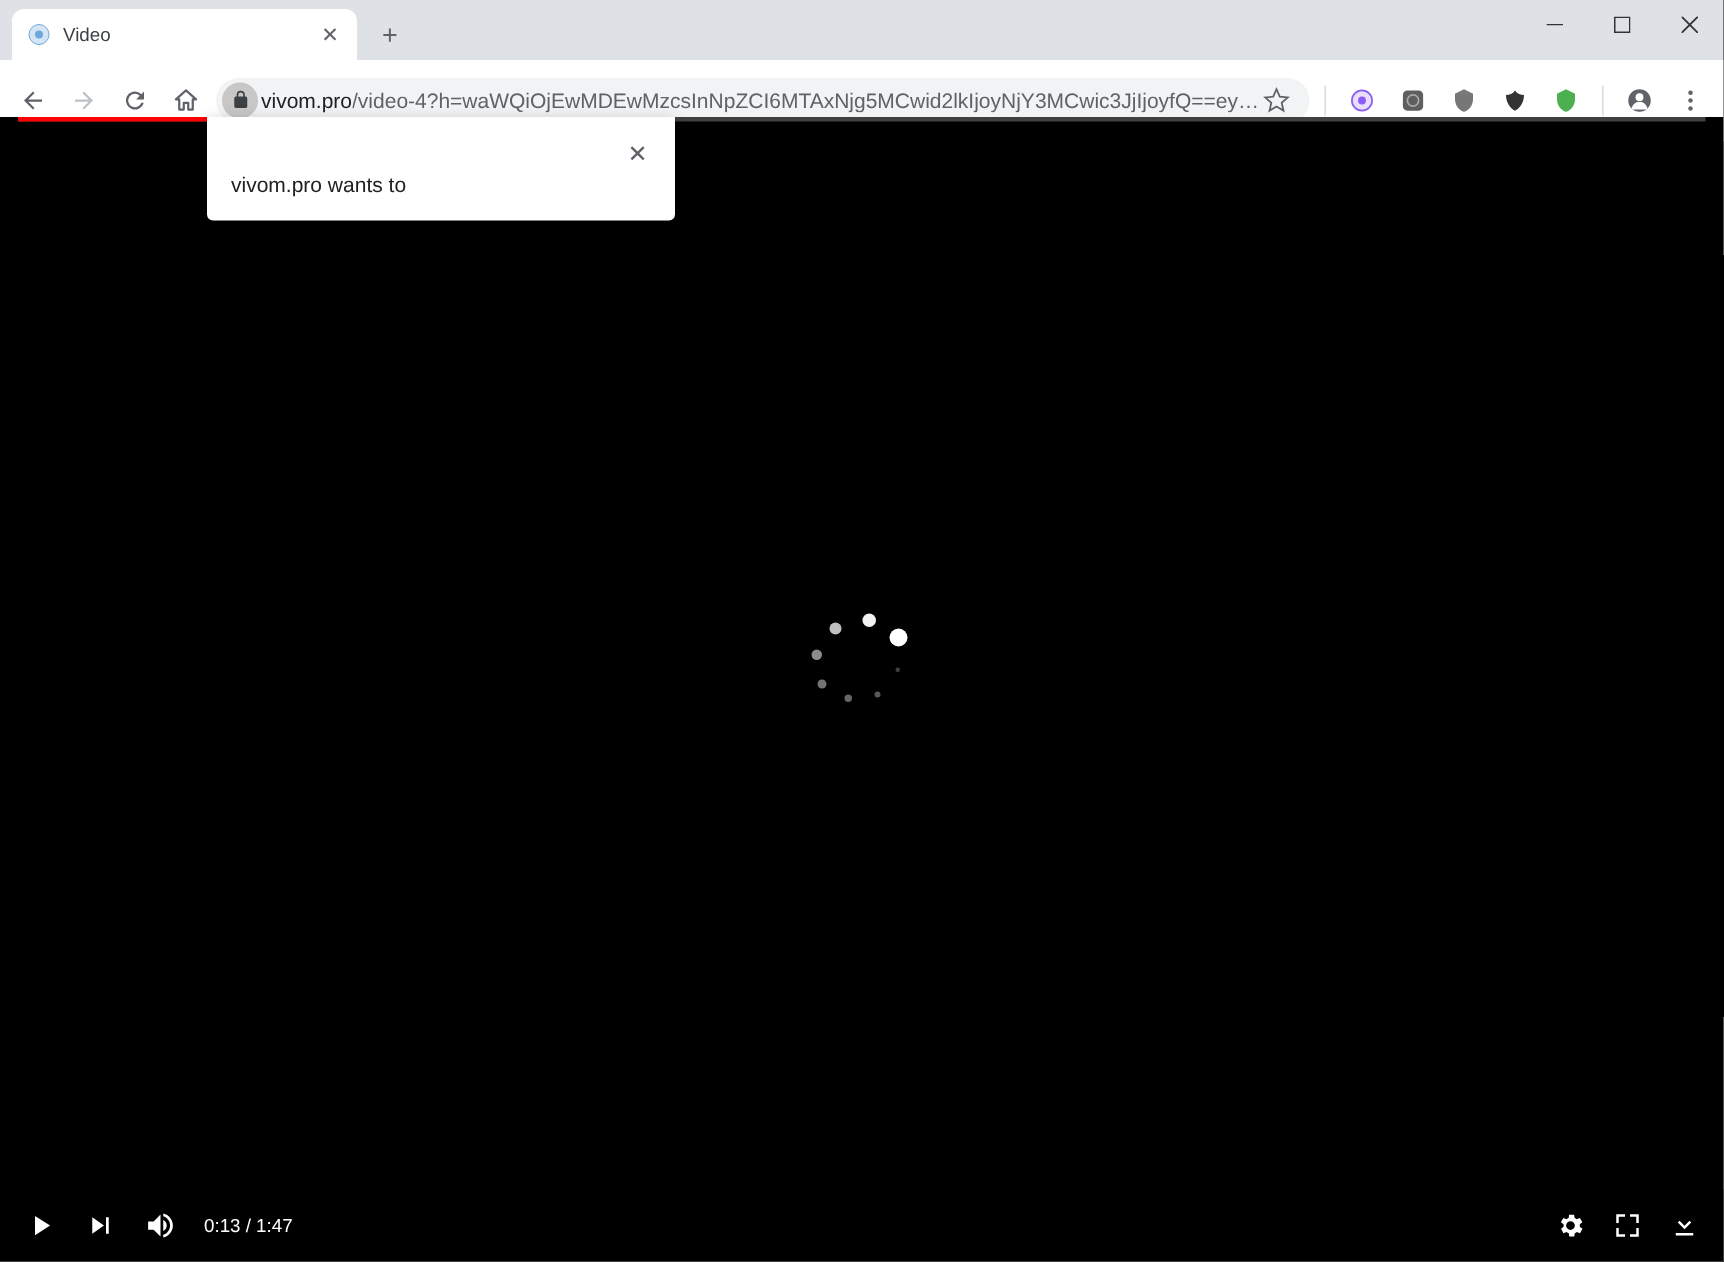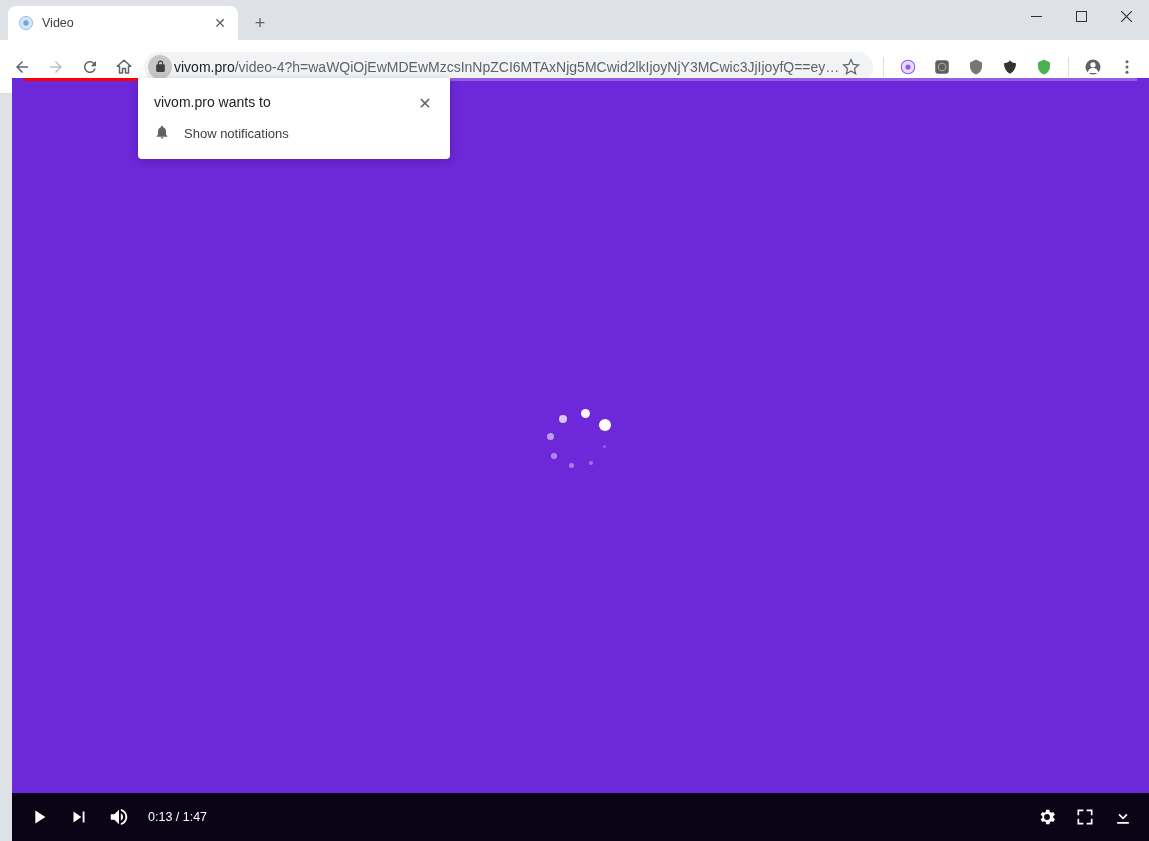--- a/index.html
+++ b/index.html
@@ -94,36 +94,36 @@
     width:24px;height:24px;display:flex;align-items:center;justify-content:center;margin-right:2px;flex-shrink:0;
   }
   .url-domain{color:#202124;white-space:nowrap;}
   .url-path{color:#5f6368;white-space:nowrap;overflow:hidden;text-overflow:ellipsis;}
   .star{color:#5f6368;margin-left:auto;flex-shrink:0;width:20px;display:flex;align-items:center;justify-content:center;}
   .ext-sep{width:1px;height:20px;background:#dadce0;margin:0 4px;}
   .ext-icon{width:28px;height:28px;display:flex;align-items:center;justify-content:center;border-radius:50%;}
   .ext-icon svg{width:18px;height:18px;}
   
   .content{
-    position:absolute;left:0;right:0;top:78px;bottom:0;background:#6d28d9;margin-left:12px;
+    position:absolute;left:0;right:0;top:78px;bottom:0;background:#000000;
   }
   
   .perm-popup{
     position:absolute;
     left:138px;top:78px;
     width:312px;
     background:#fff;
     border-radius:0 0 4px 4px;
     box-shadow:0 2px 10px rgba(0,0,0,.2);
     padding:16px;
     font-size:13px;
     color:#3c4043;
   }
   .perm-header{display:flex;align-items:flex-start;justify-content:space-between;}
-  .perm-title{font-size:14px;color:#202124;}
+  .perm-title{font-size:14px;color:#202124;margin-top:21px;}
   .perm-close{width:18px;height:18px;display:flex;align-items:center;justify-content:center;color:#5f6368;font-size:16px;cursor:pointer;}
   .perm-row{display:flex;align-items:center;gap:14px;margin-top:12px;}
   .perm-row .bell{color:#5f6368;}
   .perm-actions{display:flex;justify-content:flex-end;gap:10px;margin-top:20px;}
   .perm-btn{
     border:1px solid #dadce0;border-radius:4px;padding:7px 16px;font-size:13px;color:#1a73e8;background:#fff;cursor:pointer;
   }
   
   .spinner{
     position:absolute;left:50%;top:50%;width:80px;height:80px;margin-left:-40px;margin-top:-55px;
@@ -308,21 +308,13 @@
         </svg>
     </div>
   </div>
 </div>
 
 <div class="perm-popup">
   <div class="perm-header">
     <span class="perm-title">vivom.pro wants to</span>
     <span class="perm-close">✕</span>
   </div>
-  <div class="perm-row">
-    <span class="bell">
-      <svg width="16" height="16" viewBox="0 0 24 24" fill="#5f6368">
-          <path d="M12 22a2 2 0 0 0 2-2h-4a2 2 0 0 0 2 2zm6-6V11c0-3.1-1.6-5.6-4.5-6.3V4a1.5 1.5 0 0 0-3 0v.7C7.6 5.4 6 7.9 6 11v5l-2 2v1h16v-1z"></path>
-        </svg>
-    </span>
-    <span>Show notifications</span>
-  </div>
 </div>
 
 </body></html>

